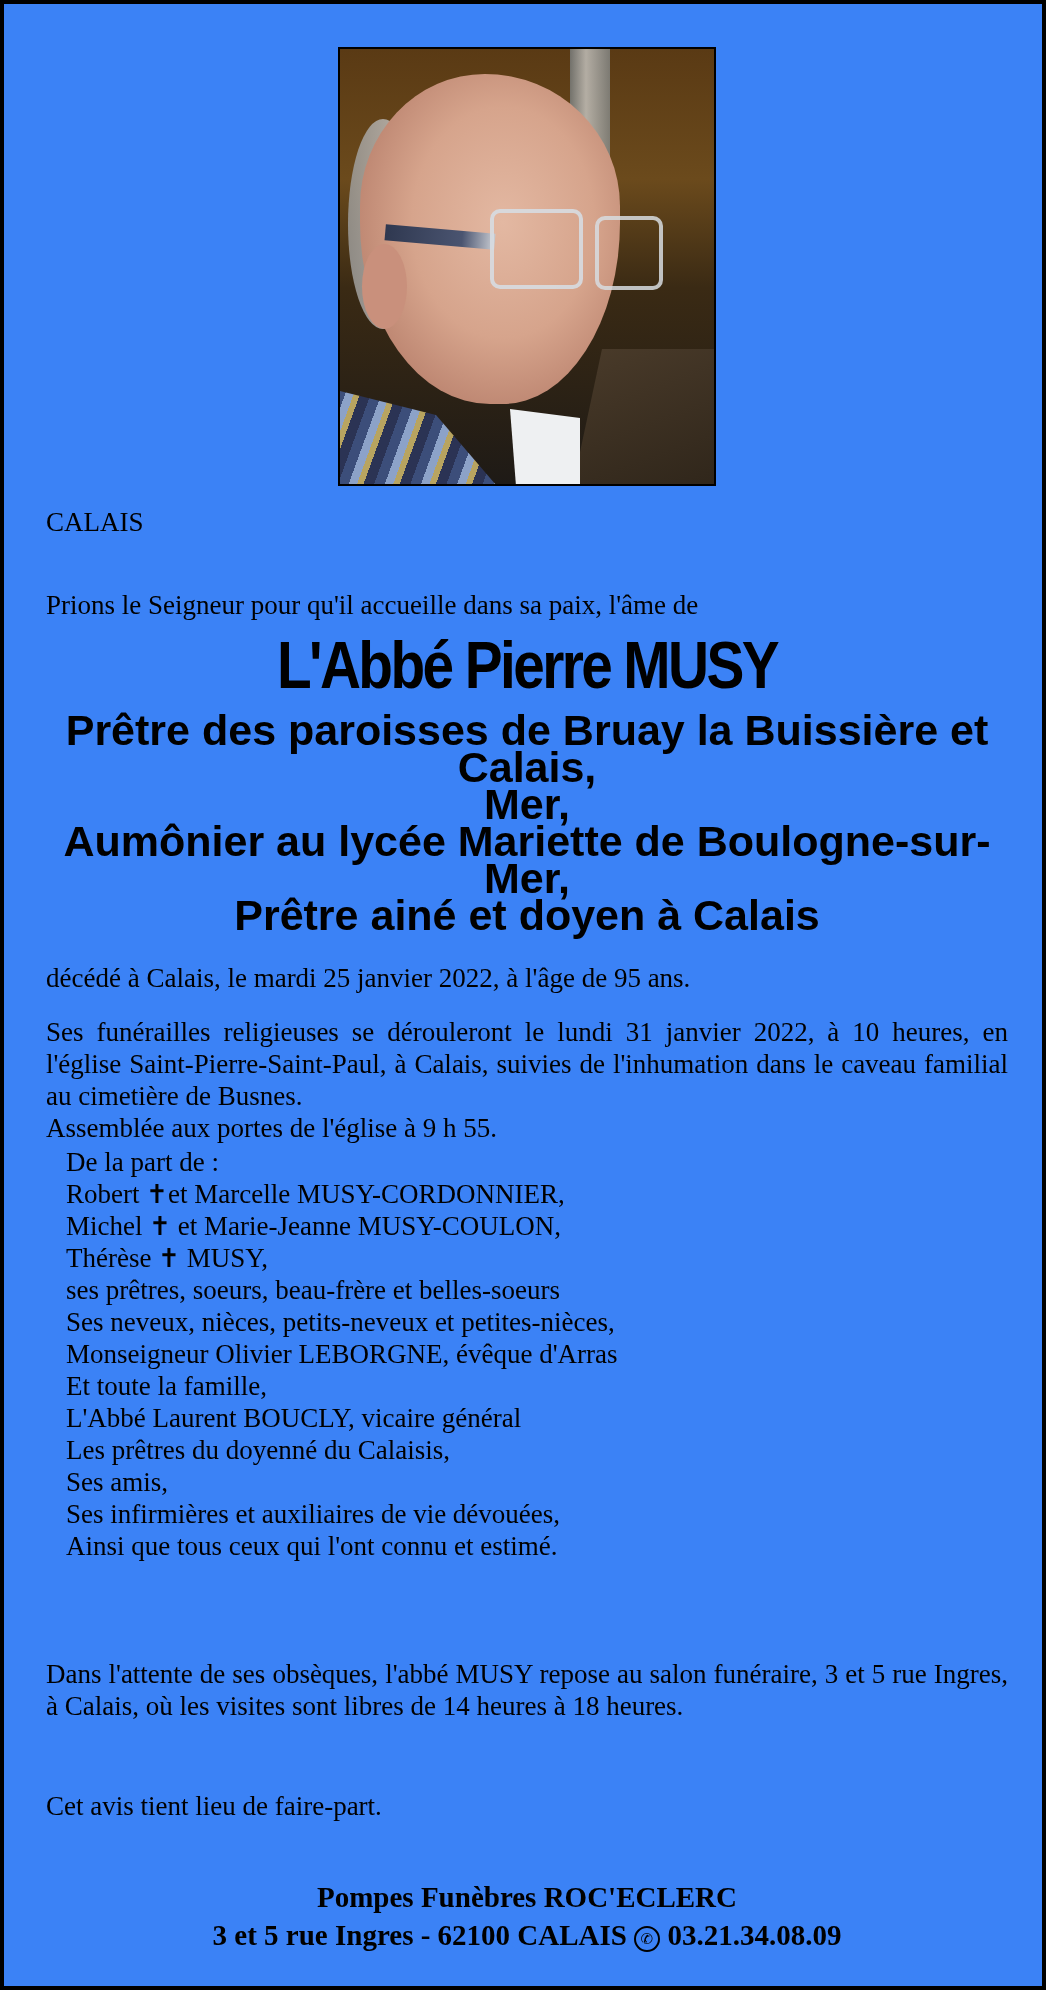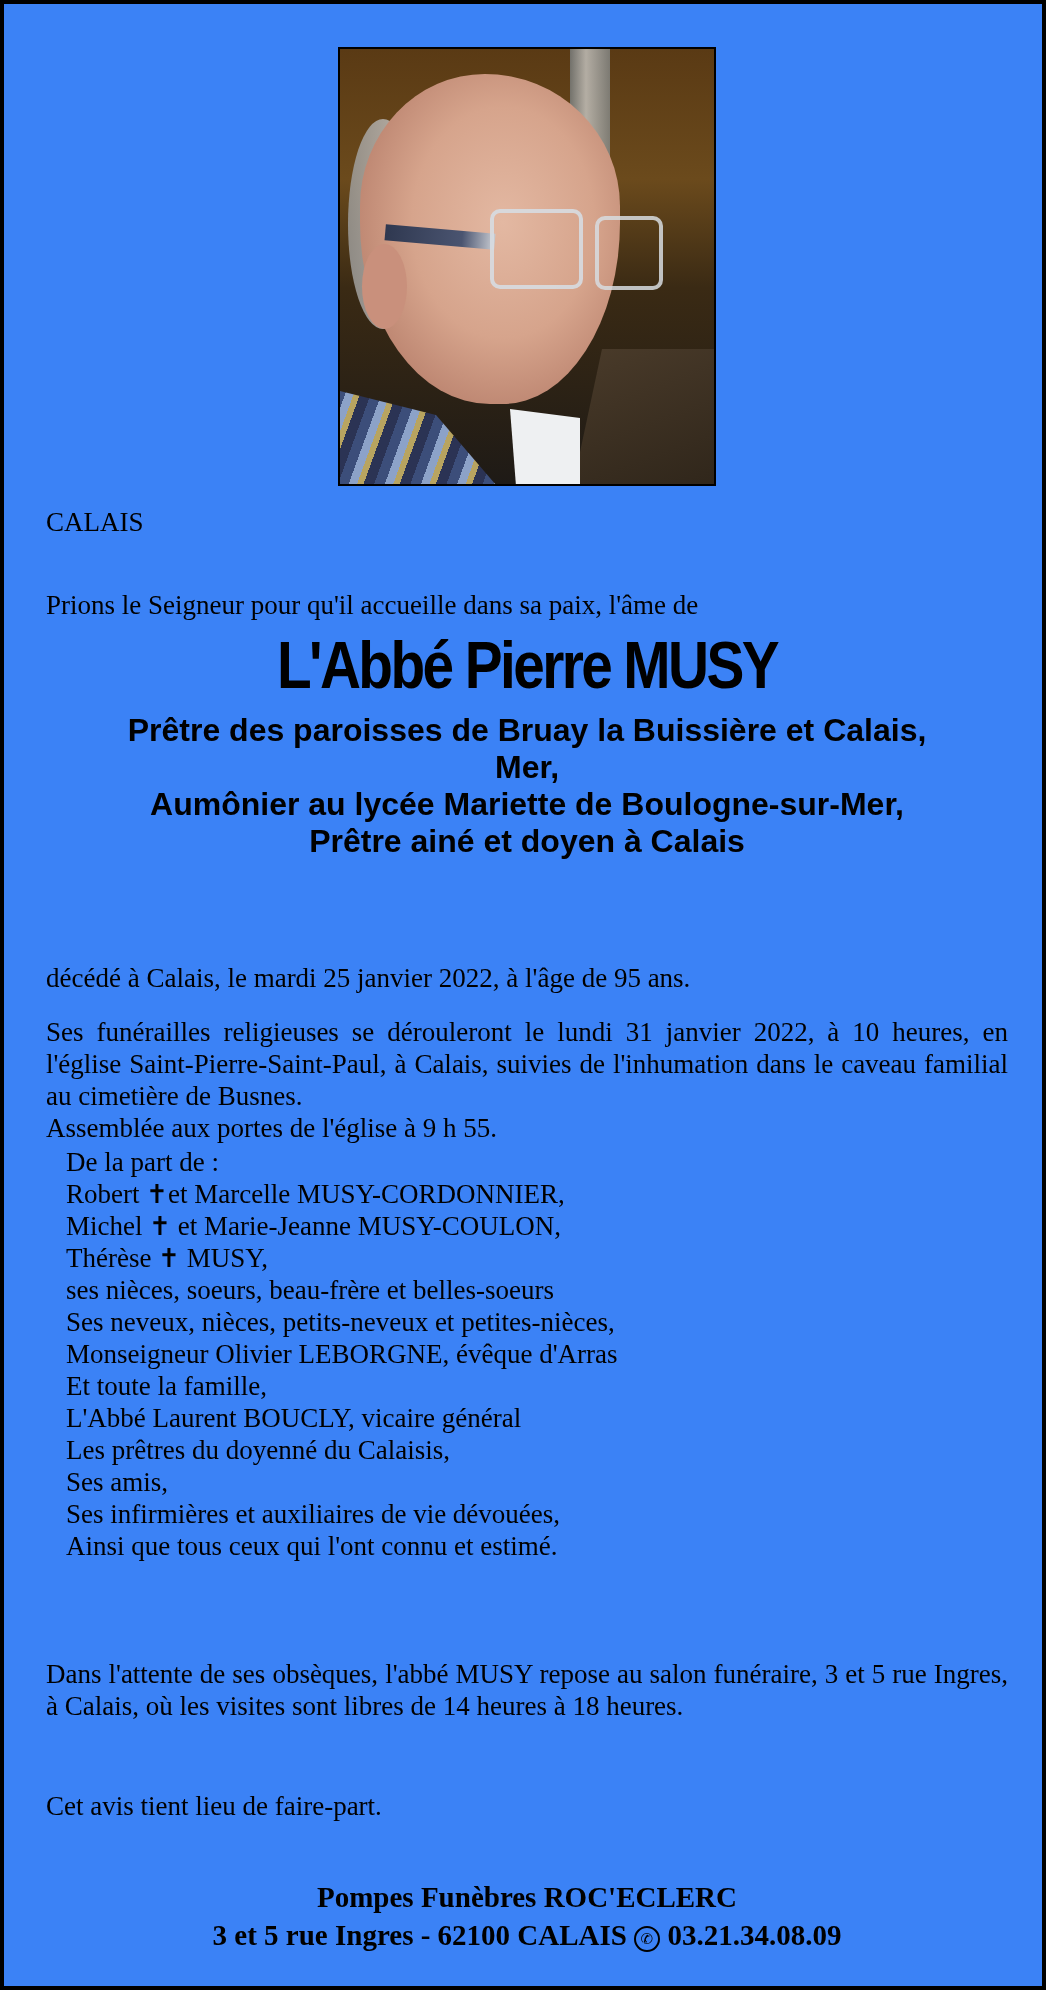--- a/index.html
+++ b/index.html
@@ -72,21 +72,21 @@
     font-family: "Liberation Sans", "DejaVu Sans", sans-serif;
     font-weight: bold; color: #000; text-align: center;
   }
   .name {
     position: absolute; left: 0; width: 1046px; top: 625px;
     font-size: 66px; line-height: 72px; letter-spacing: -3px;
     transform: scaleX(0.86); transform-origin: 523px 0;
   }
   .titles {
     position: absolute; left: 42px; width: 962px; top: 708px;
-    font-size: 32px; line-height: 37px;
+    font-size: 43px; line-height: 37px;
   }
   .titles div { display: block; }
   .line { display: block; white-space: nowrap; }
   .cross { font-family: "DejaVu Sans", sans-serif; font-weight: bold; font-size: 26px; }
   .footer {
     position: absolute; left: 0; width: 1046px; top: 1874px;
     font-family: "Liberation Serif", "DejaVu Serif", serif;
     font-weight: bold; font-size: 29px; line-height: 38px; text-align: center; color: #000;
   }
   .phone-icon {
@@ -131,21 +131,21 @@
   <div class="text justify" style="top:976px;margin-top:36px;">
     <span>Ses funérailles religieuses se dérouleront le lundi 31 janvier 2022, à 10 heures, en l'église Saint-Pierre-Saint-Paul, à Calais, suivies de l'inhumation dans le caveau familial au cimetière de Busnes.</span>
     <span class="line">Assemblée aux portes de l'église à 9 h 55.</span>
   </div>
 
   <div class="text" style="top:1142px;margin-left:20px;">
     <span class="line">De la part de :</span>
     <span class="line"><span>Robert </span><span class="cross">✝</span><span>et Marcelle MUSY-CORDONNIER,</span></span>
     <span class="line"><span>Michel </span><span class="cross">✝</span><span> et Marie-Jeanne MUSY-COULON,</span></span>
     <span class="line"><span>Thérèse </span><span class="cross">✝</span><span> MUSY,</span></span>
-    <span class="line">ses nièces, soeurs, beau-frère et belles-soeurs</span>
+    <span class="line">ses prêtres, soeurs, beau-frère et belles-soeurs</span>
     <span class="line">Ses neveux, nièces, petits-neveux et petites-nièces,</span>
     <span class="line">Monseigneur Olivier LEBORGNE, évêque d'Arras</span>
     <span class="line">Et toute la famille,</span>
     <span class="line">L'Abbé Laurent BOUCLY, vicaire général</span>
     <span class="line">Les prêtres du doyenné du Calaisis,</span>
     <span class="line">Ses amis,</span>
     <span class="line">Ses infirmières et auxiliaires de vie dévouées,</span>
     <span class="line">Ainsi que tous ceux qui l'ont connu et estimé.</span>
   </div>
 

